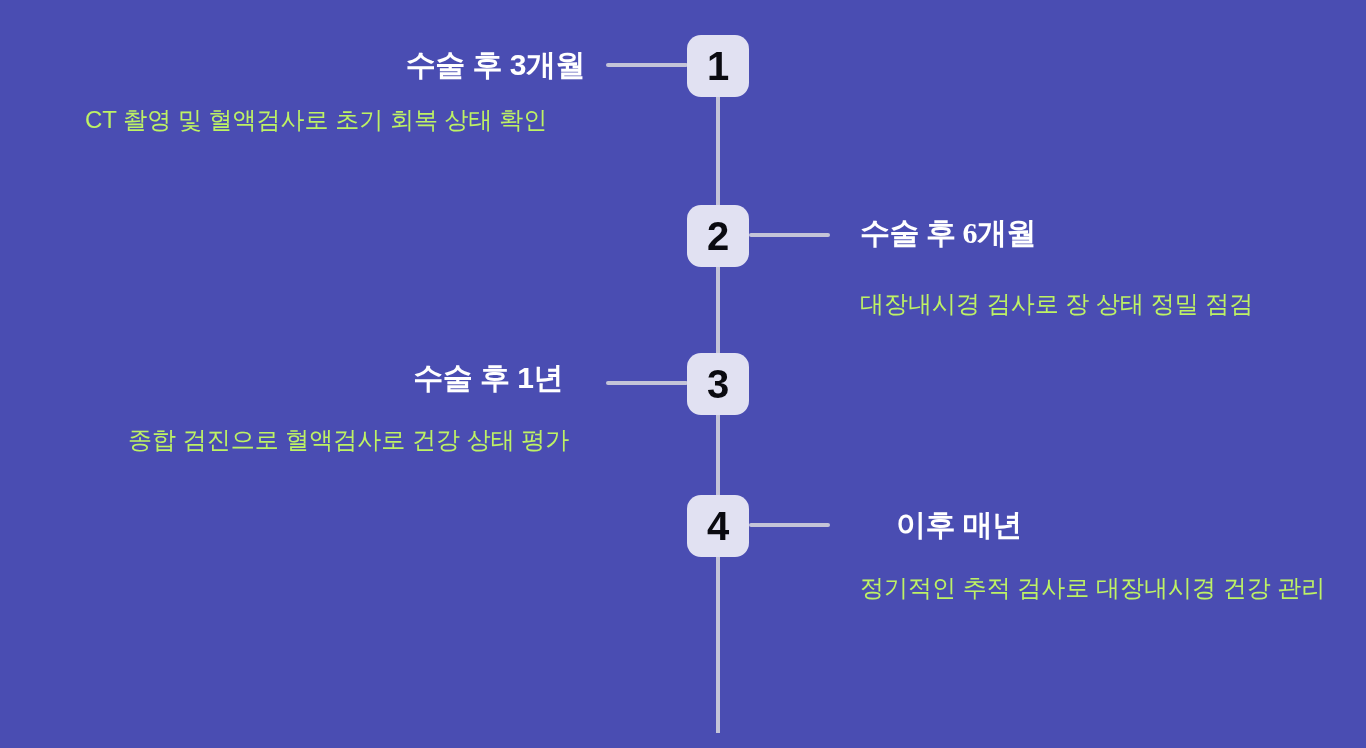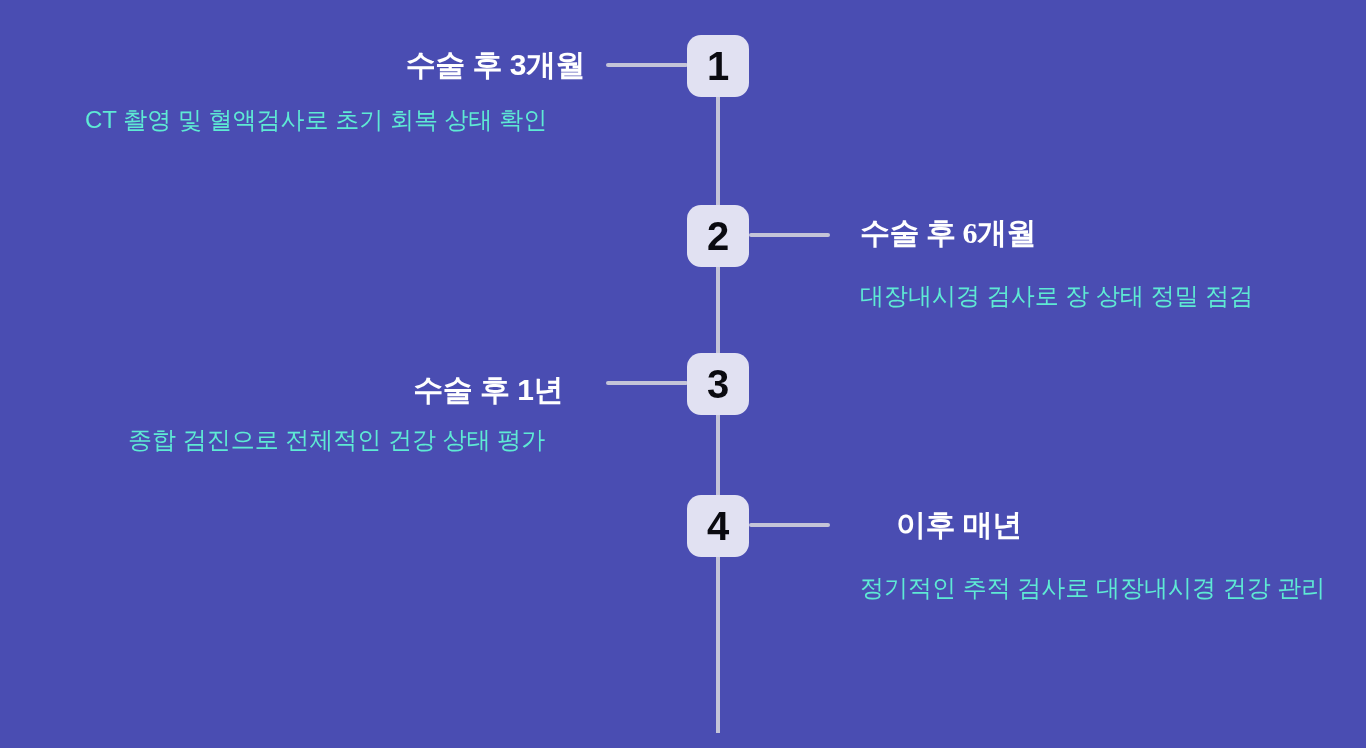--- a/index.html
+++ b/index.html
@@ -49,21 +49,21 @@
     color: #FFFFFF;
     font-weight: 800;
     font-size: 30px;
     line-height: 38px;
     letter-spacing: -0.5px;
     white-space: nowrap;
     z-index: 2;
   }
   .desc {
     position: absolute;
-    color: #5eead4;
+    color: #bef264;
     font-weight: 400;
     font-size: 24px;
     line-height: 32px;
     white-space: nowrap;
     z-index: 2;
   }
   #line  { left: 716px; top: 66px;  height: 667px; }
 
   #box1  { left: 687px; top: 35px;  }
   #box2  { left: 687px; top: 205px; }
@@ -71,22 +71,22 @@
   #box4  { left: 687px; top: 495px; }
 
   #conn1 { left: 606px; top: 63px;  width: 82px; }
   #conn2 { left: 749px; top: 233px; width: 81px; }
   #conn3 { left: 606px; top: 381px; width: 82px; }
   #conn4 { left: 749px; top: 523px; width: 81px; }
 
   #title1 { right: 781px; top: 46px;  text-align: right; }
   #desc1  { left: 85px;   top: 104px; }
   #title2 { left: 860px;  top: 214px; font-family: Liberation Serif, serif; }
-  #desc2  { left: 860px;  top: 280px; }
-  #title3 { right: 803px; top: 371px; text-align: right; }
+  #desc2  { left: 860px;  top: 288px; }
+  #title3 { right: 803px; top: 359px; text-align: right; }
   #desc3  { left: 128px;  top: 424px; }
   #title4 { left: 896px;  top: 506px; }
   #desc4  { left: 860px;  top: 572px; }
 </style>
 </head>
 <body>
 
 <div>
 
   <div id="line" class="vline"></div>
@@ -103,21 +103,21 @@
     <span class="step-num">2</span>
   </div>
   <div id="title2" class="title">수술 후 6개월</div>
   <div id="desc2" class="desc">대장내시경 검사로 장 상태 정밀 점검</div>
 
   <div id="conn3" class="connector"></div>
   <div id="box3" class="step-box">
     <span class="step-num">3</span>
   </div>
   <div id="title3" class="title">수술 후 1년</div>
-  <div id="desc3" class="desc">종합 검진으로 전체적인 건강 상태 평가</div>
+  <div id="desc3" class="desc">종합 검진으로 혈액검사로 건강 상태 평가</div>
 
   <div id="conn4" class="connector"></div>
   <div id="box4" class="step-box">
     <span class="step-num">4</span>
   </div>
   <div id="title4" class="title">이후 매년</div>
   <div id="desc4" class="desc">정기적인 추적 검사로 대장내시경 건강 관리</div>
 
 </div>
 

